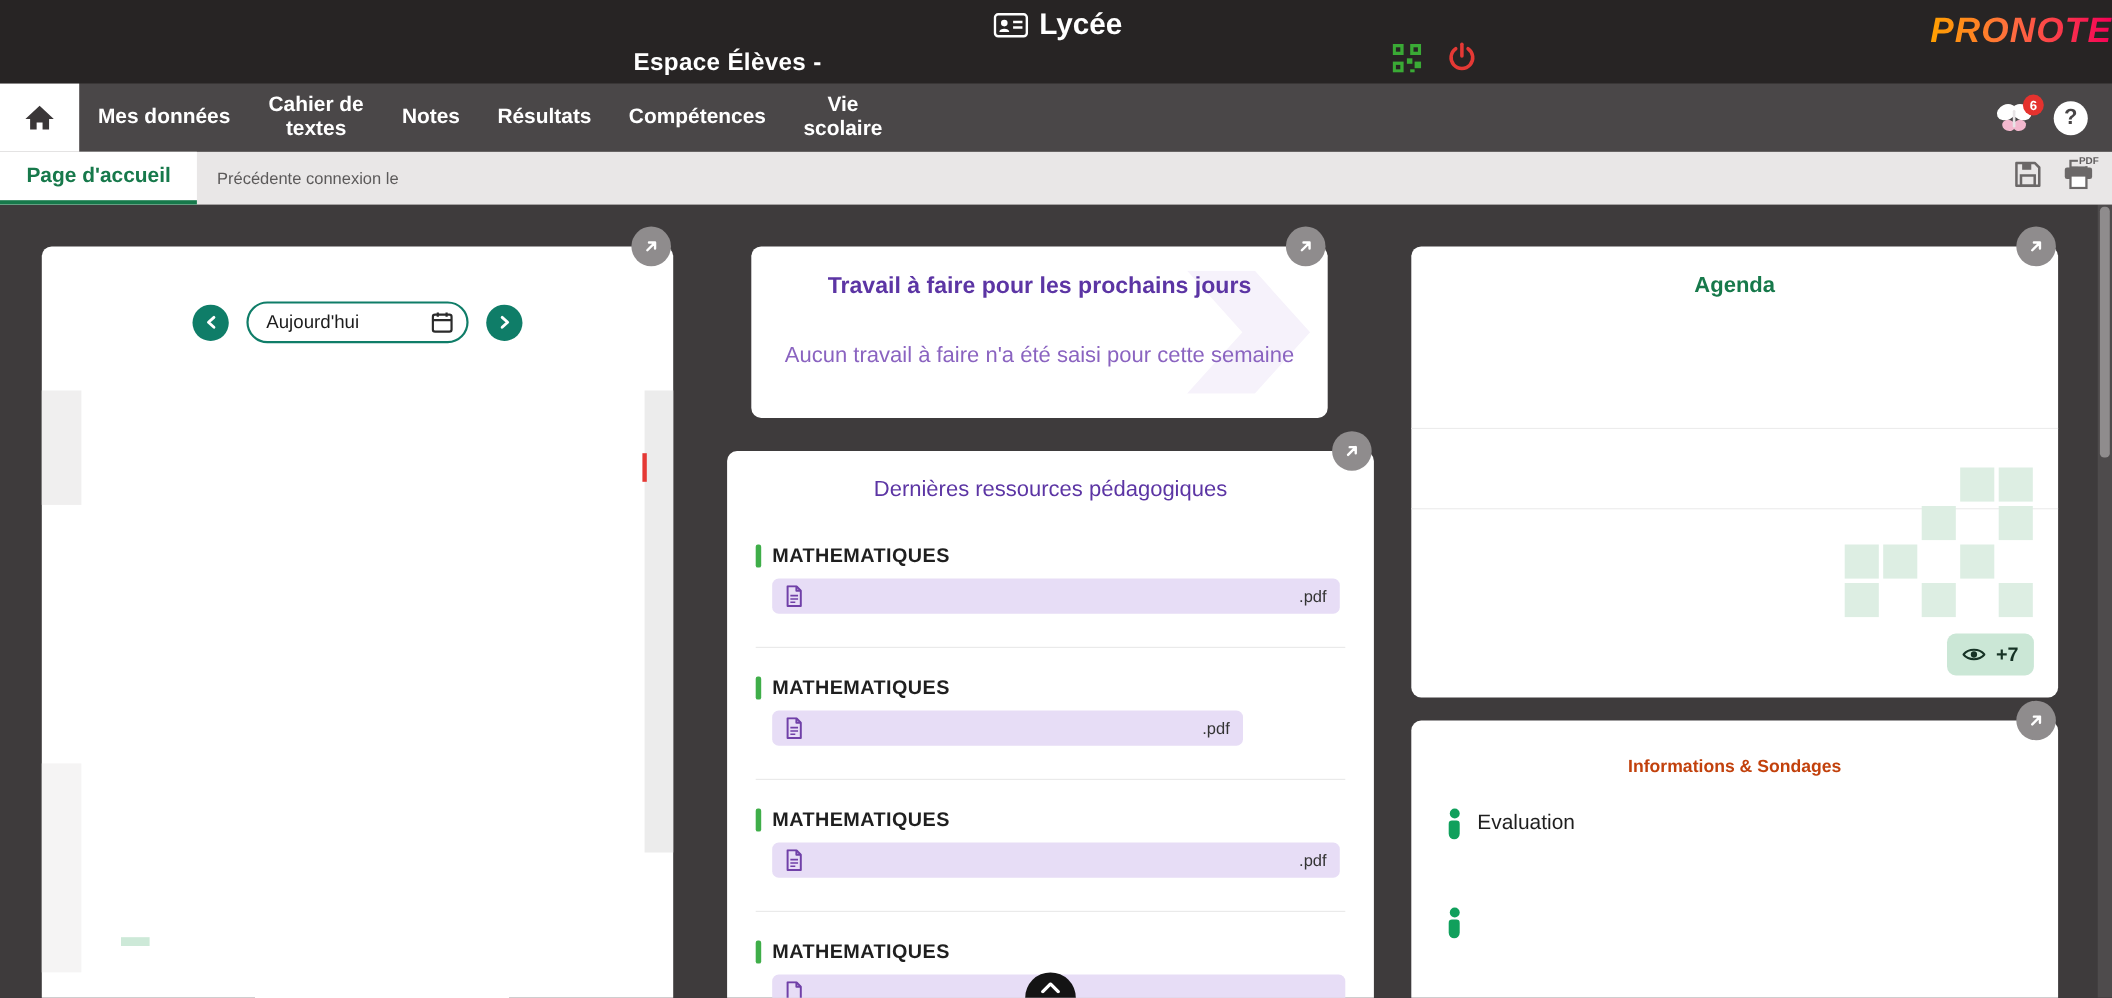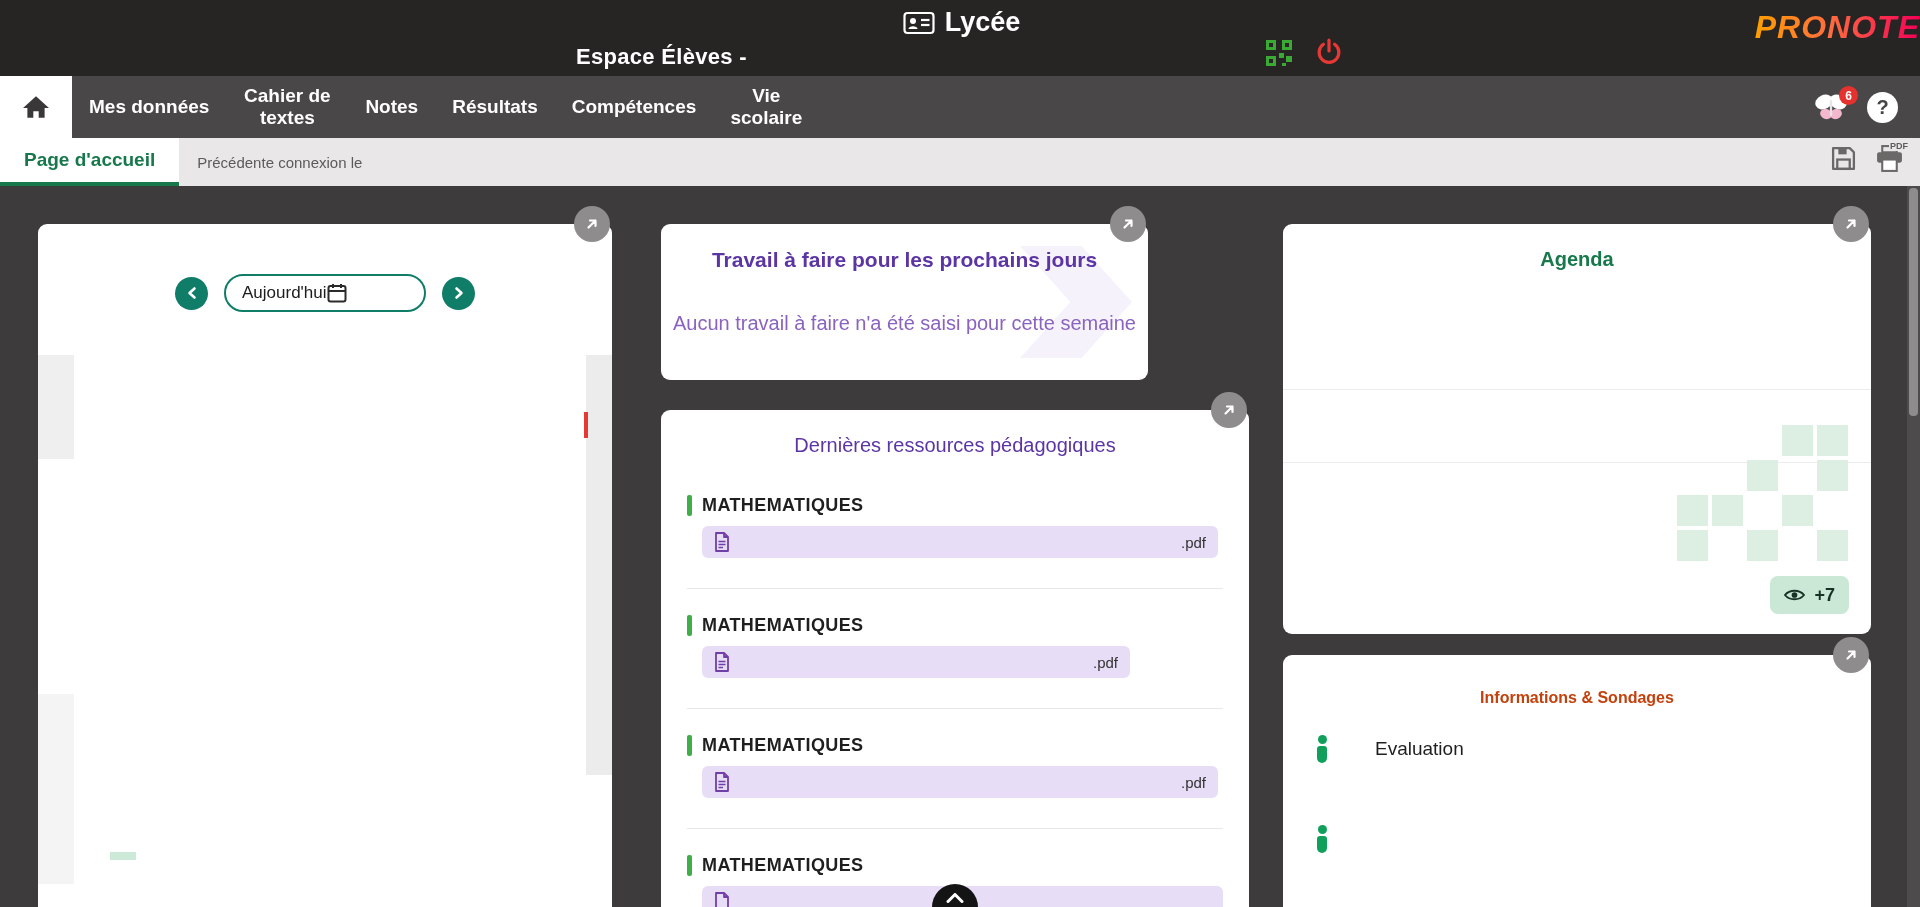--- a/index.html
+++ b/index.html
@@ -40,31 +40,31 @@
   
   .content { position:absolute; top:186px; left:0; width:1920px; height:721px; }
   .card { position:absolute; background:#fff; border-radius:9px; }
   .expand-btn { position:absolute; top:-18px; right:2px; width:36px; height:36px; border-radius:50%; background:#8f8c8d; display:flex; align-items:center; justify-content:center; cursor:pointer; z-index:3; }
   .expand-btn span { display:flex; }
 
   
   .schedule-card { left:38px; top:38px; width:574px; height:700px; }
   .date-nav { padding-top:50px; display:flex; justify-content:center; align-items:center; gap:16px; }
   .nav-circle { width:33px; height:33px; border-radius:50%; background:#0f7d68; display:flex; align-items:center; justify-content:center; cursor:pointer; flex:none; }
-  .date-input { width:202px; height:38px; border:2px solid #0f7d68; border-radius:19px; background:#fff; display:flex; align-items:center; padding:0 12px 0 16px; font-size:17px; color:#1c1c1c; cursor:pointer; }
+  .date-input { width:202px; height:38px; border:2px solid #0f7d68; border-radius:19px; background:#fff; display:flex; align-items:center; justify-content:space-between; padding:0 12px 0 16px; font-size:17px; color:#1c1c1c; cursor:pointer; }
   .date-input .cal { display:flex; }
   .blur-block { position:absolute; background:#f0efef; }
   .bb1 { left:0; top:131px; width:36px; height:104px; }
   .bb2 { right:0; top:131px; width:26px; height:420px; background:#ececec; }
   .bb3 { left:0; top:470px; width:36px; height:190px; background:#f5f4f4; }
   .red-tick { position:absolute; right:24px; top:188px; width:4px; height:26px; background:#e53935; }
   .green-mark { position:absolute; left:72px; top:628px; width:26px; height:8px; background:#cde9d8; }
 
   
-  .homework-card { left:661px; top:38px; width:487px; height:156px; }
+  .homework-card { left:683px; top:38px; width:524px; height:156px; }
   .hw-chevron { position:absolute; right:16px; top:22px; width:112px; height:112px; background:#f6f2fb;
                 clip-path:polygon(0 0,55% 0,100% 50%,55% 100%,0 100%,45% 50%); }
   .hw-title { position:relative; padding-top:24px; text-align:center; color:#5c35a4; font-weight:bold; font-size:21px; }
   .hw-msg { position:relative; margin-top:40px; text-align:center; color:#8a63c0; font-size:20px; }
 
   
   .resources-card { left:661px; top:224px; width:588px; height:520px; }
   .res-title { padding-top:24px; text-align:center; color:#5c35a4; font-weight:normal; font-size:20px; }
   .res-list { margin-top:12px; padding:0 26px; }
   .res-item { padding:26px 0 30px; border-bottom:1px solid #e8e8e8; }
@@ -89,21 +89,21 @@
   .agenda-more .eye { display:flex; }
 
   
   .infos-card { left:1283px; top:469px; width:588px; height:300px; }
   .info-title { padding-top:34px; text-align:center; color:#c2410c; font-weight:bold; font-size:16px; }
   .info-list { margin:28px 0 0 34px; }
   .info-item { display:flex; align-items:center; gap:16px; margin-bottom:62px; cursor:pointer; }
   .i-icon { display:flex; flex-direction:column; align-items:center; }
   .i-dot { width:9px; height:9px; border-radius:50%; background:#10a05c; margin-bottom:2px; }
   .i-body { width:10px; height:17px; border-radius:3px 3px 5px 5px; background:#10a05c; }
-  .info-label { font-size:19px; color:#1f1f1f; min-height:22px;margin-left:32px; }
+  .info-label { font-size:19px; color:#1f1f1f; min-height:22px; }
 
   
   .scrollbar { position:absolute; top:186px; right:0; width:13px; height:721px; background:#4e4b4c; }
   .scroll-thumb { position:absolute; top:2px; left:2px; width:9px; height:228px; background:#8f8c8d; border-radius:4px; cursor:pointer; }
 </style>
 </head>
 <body>
 
 <header class="topbar">
   <div class="school-title">

